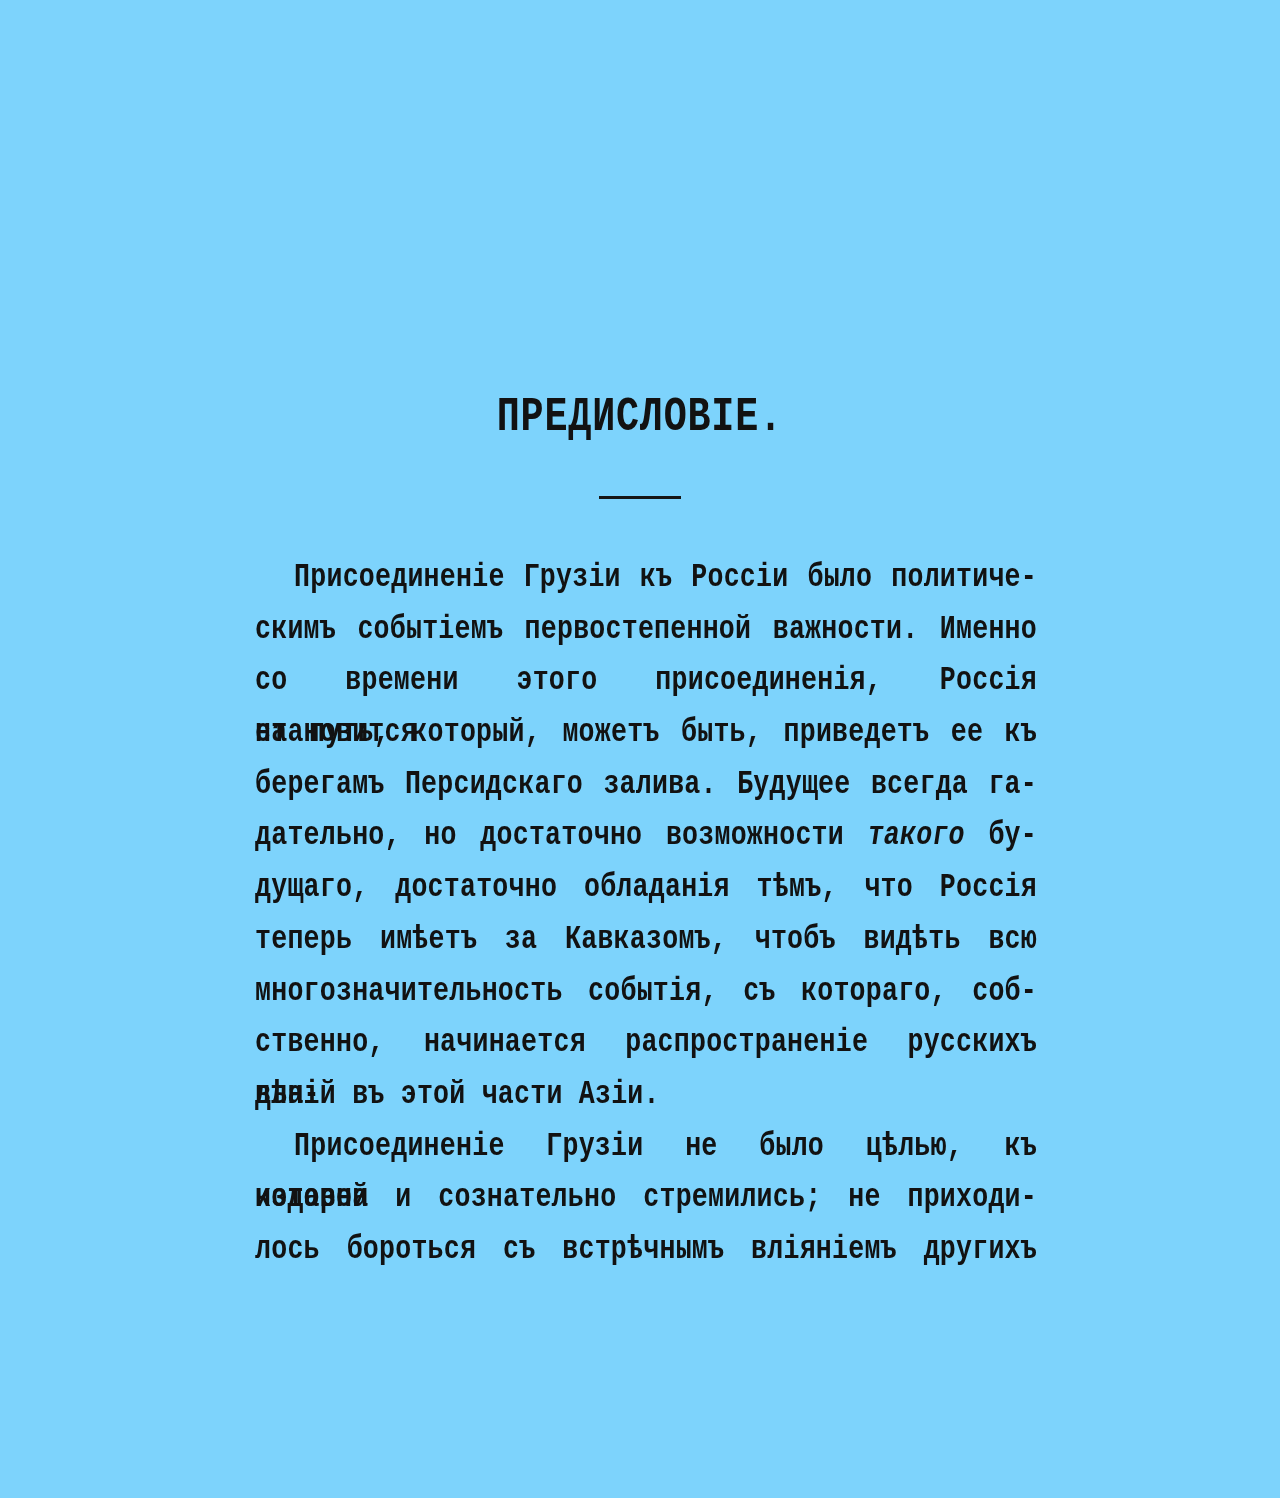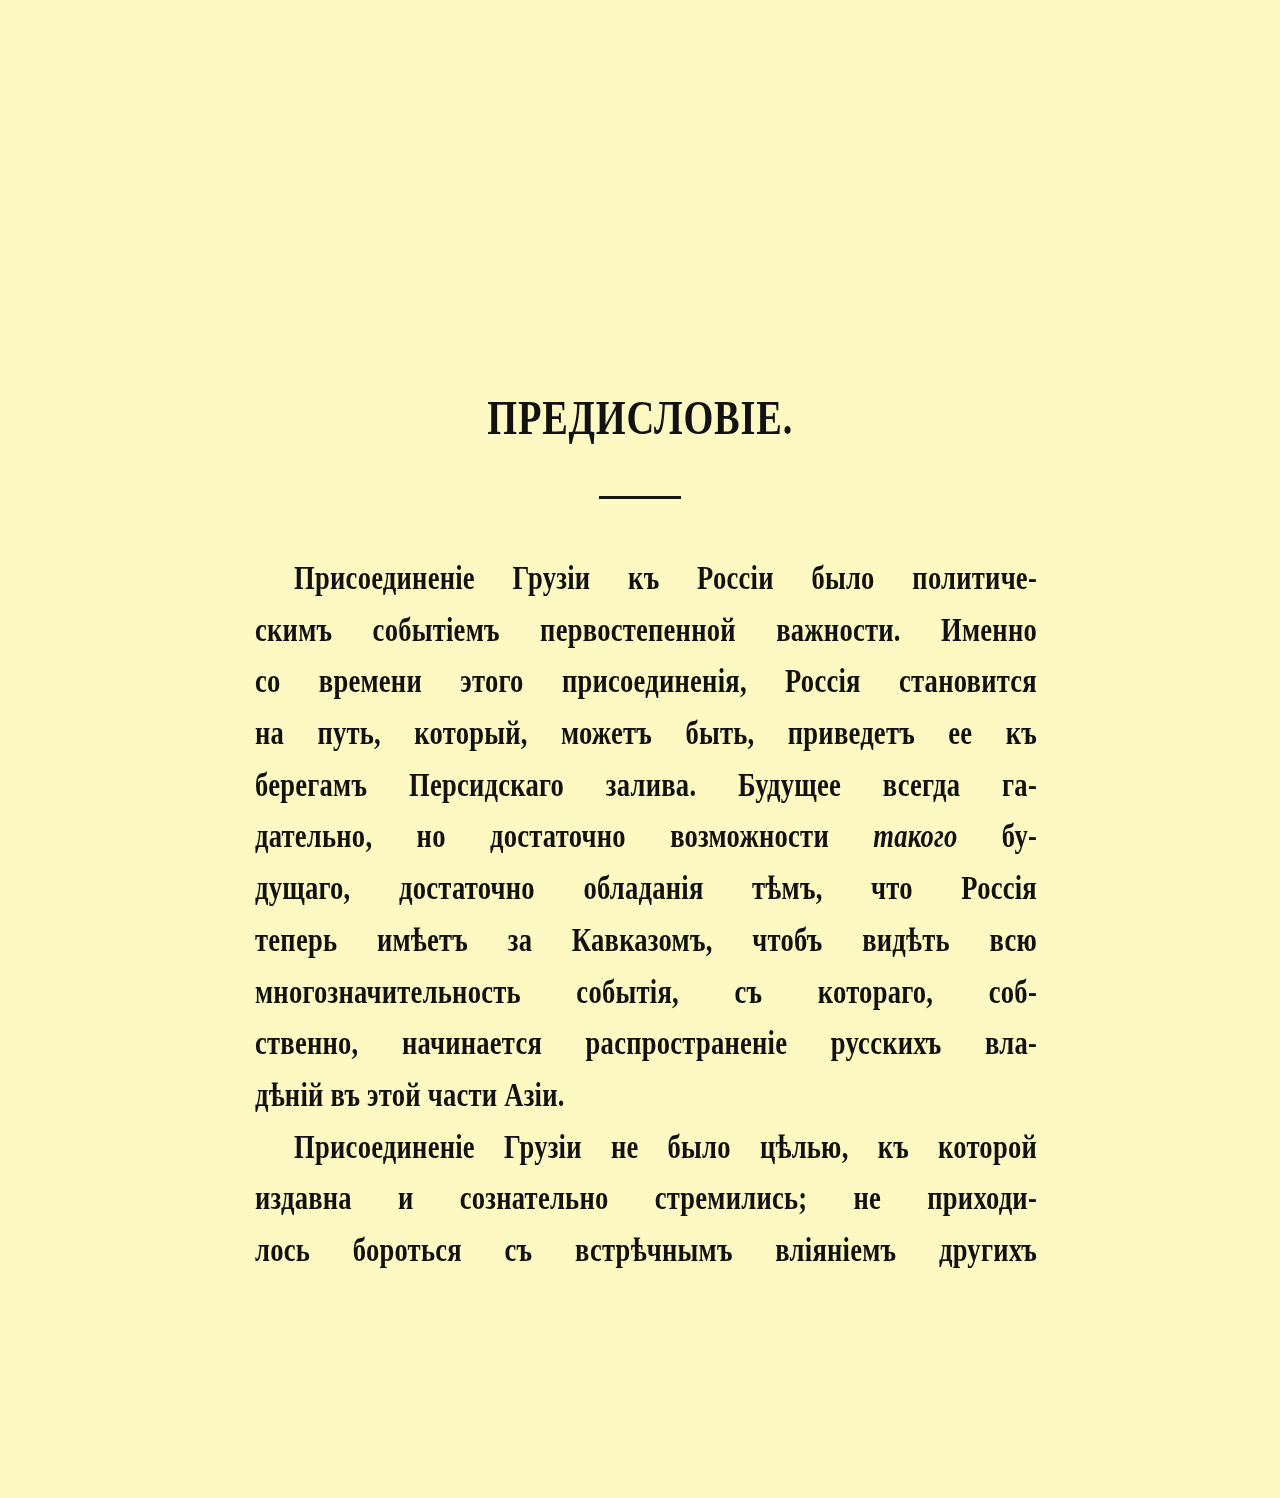--- a/index.html
+++ b/index.html
@@ -4,23 +4,23 @@
 <style>
   html, body {
     margin: 0;
     padding: 0;
     background: #ffffff;
   }
   .page {
     position: relative;
     width: 1280px;
     height: 1498px;
-    background: #fef9c3;
+    background: #7dd3fc;
     overflow: hidden;
-    font-family: Liberation Serif, serif;
+    font-family: Liberation Mono, monospace;
     color: #121212;
   }
   .title-wrap {
     position: absolute;
     top: 390px;
     left: 0;
     width: 1280px;
     text-align: center;
   }
   .title {

